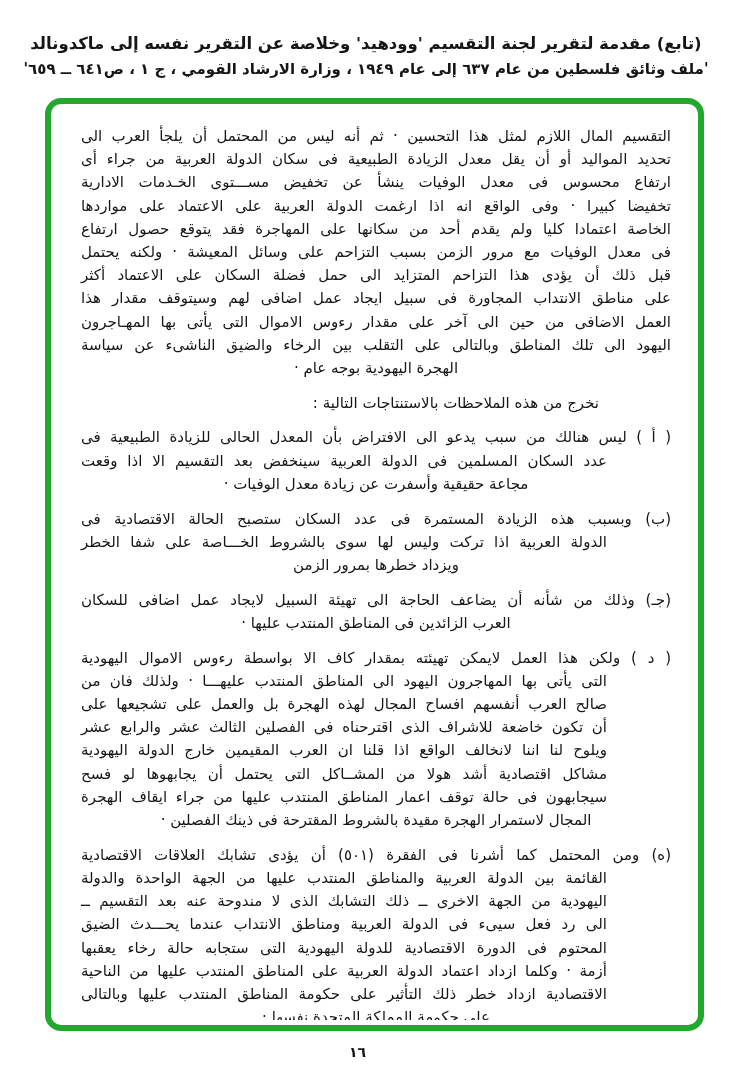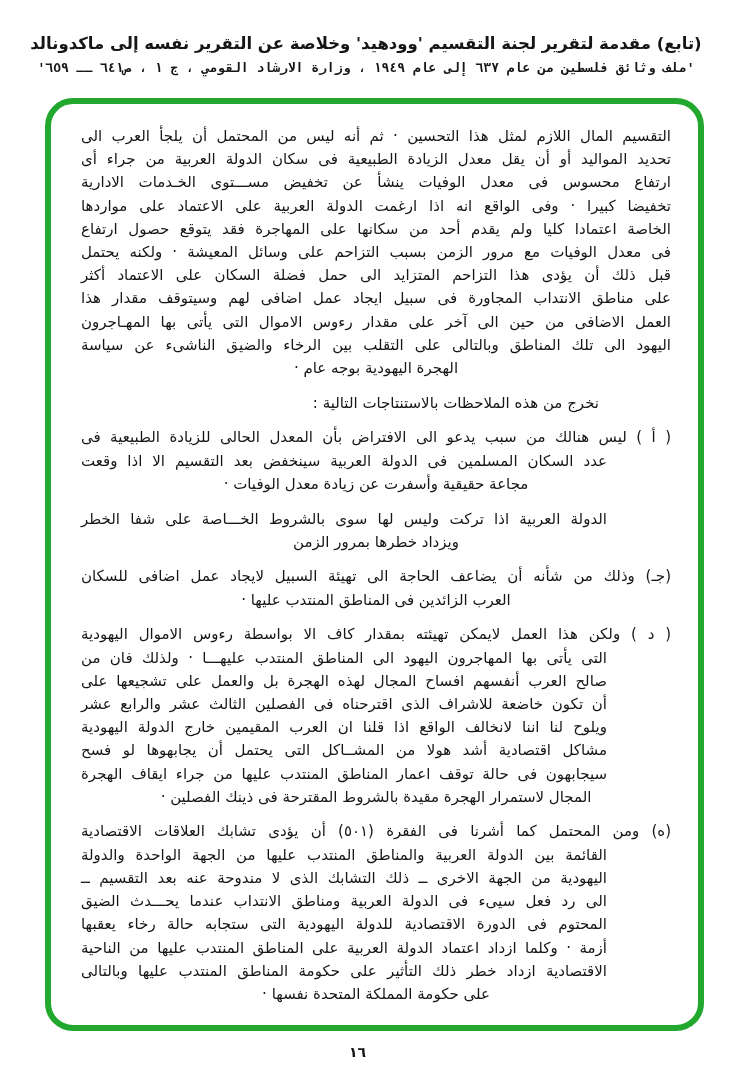--- a/index.html
+++ b/index.html
@@ -6,24 +6,24 @@
   body{
     width:737px;height:1078px;position:relative;background:#ffffff;
     font-family:"DejaVu Sans","Liberation Sans",sans-serif;color:#161616;
     overflow:hidden;
   }
   .header{
     position:absolute;top:34px;left:0;width:732px;text-align:center;
     font-weight:bold;direction:rtl;
   }
   .header .t1{font-size:16.5px;letter-spacing:0;}
-  .header .t2{font-size:13px;margin-top:7px;font-family:Liberation Mono, monospace;}
+  .header .t2{font-size:15px;margin-top:7px;}
   .green-box{
     position:absolute;left:45px;top:98px;width:647px;height:921px;
-    border:6px solid #22a82e;border-radius:28px;background:#ffffff;
+    border:6px solid #22a82e;border-radius:16px;background:#ffffff;
   }
   .content{
     position:absolute;left:0;top:0;width:590px;height:895px;
     padding:21px 27px 0 30px;direction:rtl;font-size:15px;line-height:23.2px;
     overflow:hidden;text-rendering:optimizeLegibility;
   }
   .para{margin:0 0 11.5px 0;}
   .para:last-child{margin-bottom:0;}
   .line{text-align:justify;text-align-last:justify;}
   .line.c{text-align-last:center;}
@@ -59,20 +59,21 @@
       </div>
       <div class="para">
         <div class="line r">نخرج من هذه الملاحظات بالاستنتاجات التالية :</div>
       </div>
       <div class="para">
         <div class="line">( أ ) ليس هنالك من سبب يدعو الى الافتراض بأن المعدل الحالى للزيادة الطبيعية فى</div>
         <div class="line h">عدد السكان المسلمين فى الدولة العربية سينخفض بعد التقسيم الا اذا وقعت</div>
         <div class="line c">مجاعة حقيقية وأسفرت عن زيادة معدل الوفيات ·</div>
       </div>
       <div class="para">
+        <div class="line">(ب) وبسبب هذه الزيادة المستمرة فى عدد السكان ستصبح الحالة الاقتصادية فى</div>
         <div class="line h">الدولة العربية اذا تركت وليس لها سوى بالشروط الخـــاصة على شفا الخطر</div>
         <div class="line c">ويزداد خطرها بمرور الزمن</div>
       </div>
       <div class="para">
         <div class="line">(جـ) وذلك من شأنه أن يضاعف الحاجة الى تهيئة السبيل لايجاد عمل اضافى للسكان</div>
         <div class="line c">العرب الزائدين فى المناطق المنتدب عليها ·</div>
       </div>
       <div class="para">
         <div class="line">( د ) ولكن هذا العمل لايمكن تهيئته بمقدار كاف الا بواسطة رءوس الاموال اليهودية</div>
         <div class="line h">التى يأتى بها المهاجرون اليهود الى المناطق المنتدب عليهـــا · ولذلك فان من</div>

